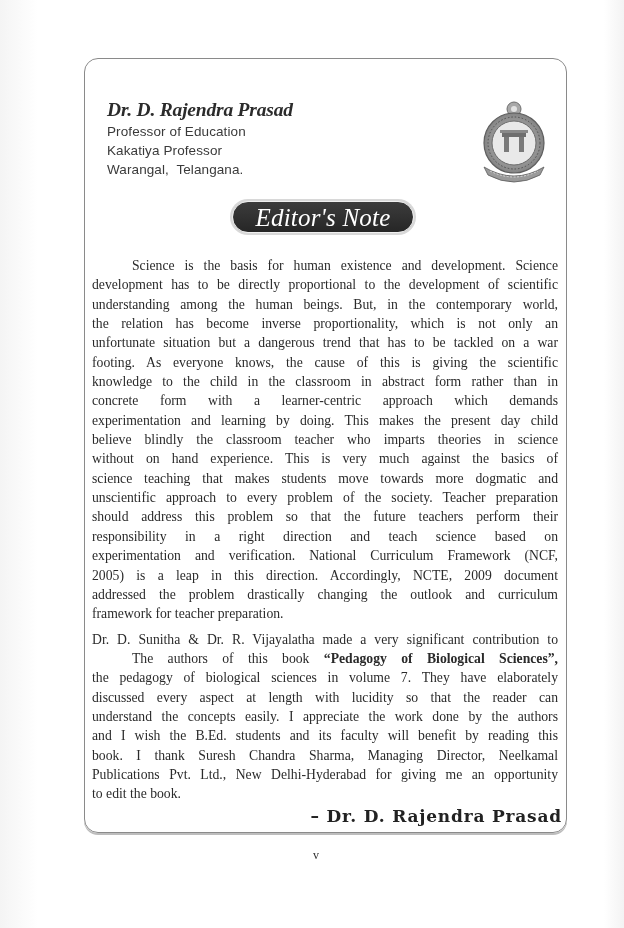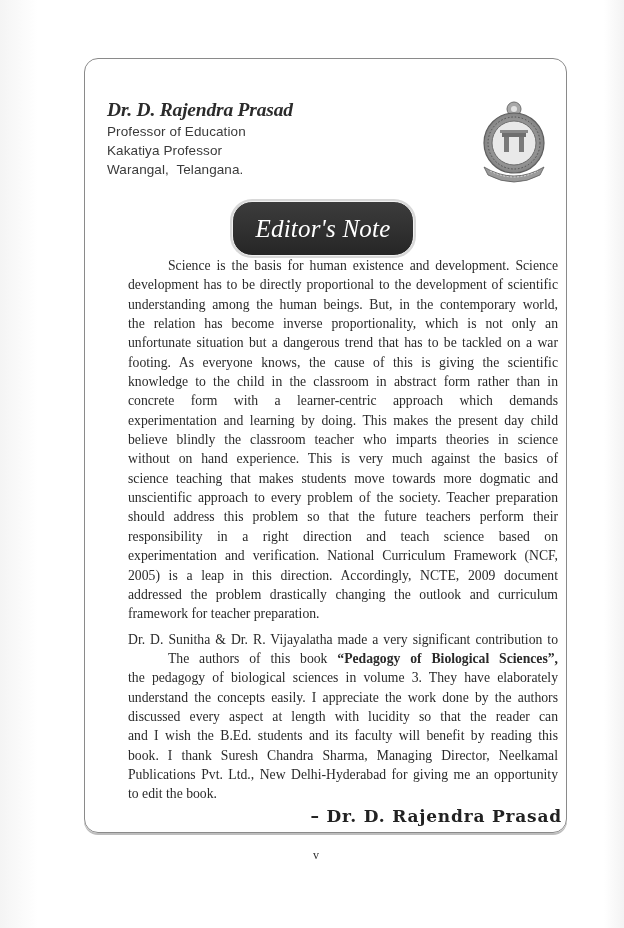--- a/index.html
+++ b/index.html
@@ -26,42 +26,42 @@
   .author-name {
     font-family: "Liberation Serif", serif; font-style: italic; font-weight: bold;
     font-size: 19.5px; color: #2b2b2b; line-height: 24px; letter-spacing: -0.2px;
   }
   .author-line {
     font-family: Liberation Sans, sans-serif; font-size: 13.5px; color: #3a3a3a;
     line-height: 19px; letter-spacing: 0.1px;
   }
   .emblem { position: absolute; left: 476px; top: 99px; width: 76px; height: 86px; }
   .title-pill {
-    position: absolute; left: 230px; top: 199px; width: 186px; height: 59px;
+    position: absolute; left: 230px; top: 199px; width: 186px; height: 36px;
     border-radius: 22px; background: #d8d8d8; padding: 2px; box-sizing: border-box;
   }
   .title-pill-inner {
     width: 100%; height: 100%; border-radius: 20px;
     background: linear-gradient(#3c3c3c, #262626);
     border: 1.5px solid #f0f0f0; box-sizing: border-box;
     display: flex; align-items: center; justify-content: center;
   }
   .title-text {
     font-family: "Liberation Serif", serif; font-style: italic; font-size: 25px;
     color: #ffffff; letter-spacing: 0.2px; line-height: 1;
   }
   .body-text {
     position: absolute; left: 92px; top: 256px; width: 466px;
     font-size: 13.7px; line-height: 19.35px; color: #2a2a2a;
   }
   .para { margin: 0; }
   .para + .para { margin-top: 6px; }
   .line {
     display: block; text-align: justify; text-align-last: justify;
-    white-space: nowrap; height: 19.35px; margin-left: 36px;
+    white-space: nowrap; height: 19.35px;
   }
   .line.indent { padding-left: 40px; }
   .line.last { text-align-last: left; }
   .line span.b { font-weight: bold; }
   .signature {
     position: absolute; right: 62px; top: 806px;
     font-family: "DejaVu Serif", serif; font-weight: bold;
     font-size: 17px; color: #222; letter-spacing: 0.8px;
   }
   .page-number {
@@ -135,23 +135,23 @@
       <span class="line">should address this problem so that the future teachers perform their</span>
       <span class="line">responsibility in a right direction and teach science based on</span>
       <span class="line">experimentation and verification. National Curriculum Framework (NCF,</span>
       <span class="line">2005) is a leap in this direction. Accordingly, NCTE, 2009 document</span>
       <span class="line">addressed the problem drastically changing the outlook and curriculum</span>
       <span class="line last">framework for teacher preparation.</span>
     </div>
   <div class="para" id="para2">
     <span class="line">Dr. D. Sunitha &amp; Dr. R. Vijayalatha made a very significant contribution to</span>
   <span class="line indent"><span>The authors of this book </span><span class="b">“Pedagogy of Biological Sciences”,</span></span>
-      <span class="line">the pedagogy of biological sciences in volume 3. They have elaborately</span>
+      <span class="line">the pedagogy of biological sciences in volume 7. They have elaborately</span>
+      <span class="line">discussed every aspect at length with lucidity so that the reader can</span>
       <span class="line">understand the concepts easily. I appreciate the work done by the authors</span>
-      <span class="line">discussed every aspect at length with lucidity so that the reader can</span>
       <span class="line">and I wish the B.Ed. students and its faculty will benefit by reading this</span>
       <span class="line">book. I thank Suresh Chandra Sharma, Managing Director, Neelkamal</span>
       <span class="line">Publications Pvt. Ltd., New Delhi-Hyderabad for giving me an opportunity</span>
       <span class="line last">to edit the book.</span>
     </div>
 </div>
 
 <div class="signature">– Dr. D. Rajendra Prasad</div>
 
 <div class="page-number">v</div>

